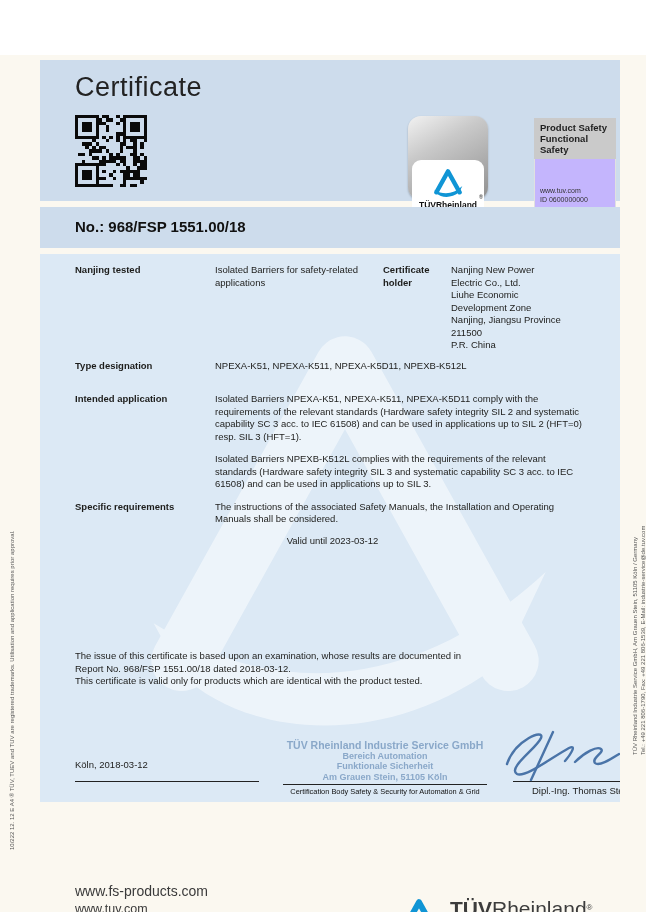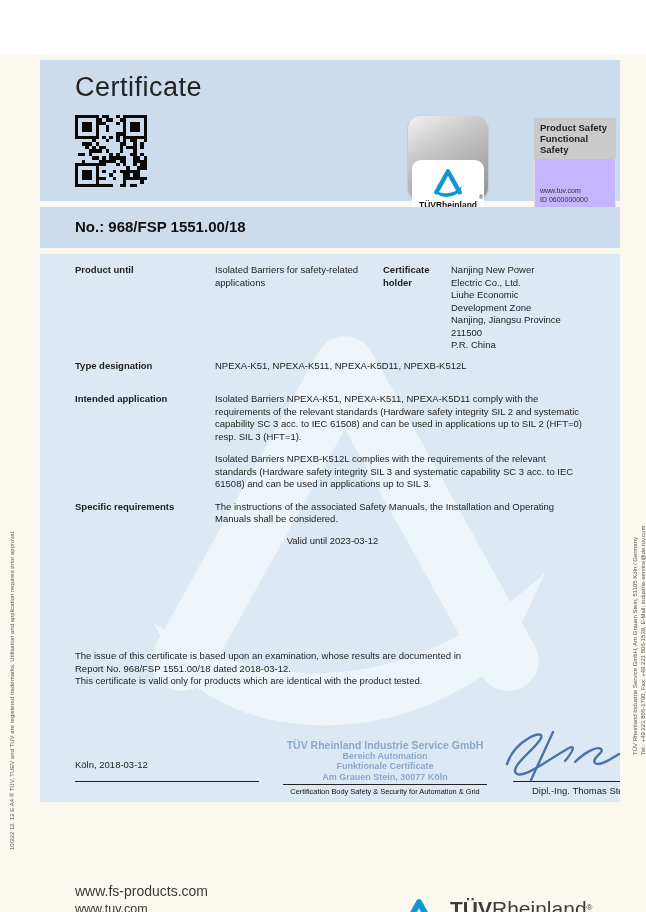--- a/index.html
+++ b/index.html
@@ -360,21 +360,21 @@
     <div class="no-line" style="position:static;padding:11px 0 0 35px;">No.: 968/FSP 1551.00/18</div>
   </div>
 
   <div class="band band-main">
     <svg class="watermark" viewBox="0 0 100 90" preserveAspectRatio="xMidYMid meet">
         <use href="#tuvlogo"></use>
       </svg>
 
     <div class="content">
       <div class="grid-row r1">
-        <div class="lbl">Product until</div>
+        <div class="lbl">Nanjing tested</div>
         <div style="padding-right:14px;">Isolated Barriers for safety-related applications</div>
         <div class="lbl">Certificate holder</div>
         <div>
           <span style="display:block">Nanjing New Power</span>
           <span style="display:block">Electric Co., Ltd.</span>
           <span style="display:block">Liuhe Economic</span>
           <span style="display:block">Development Zone</span>
           <span style="display:block">Nanjing, Jiangsu Province</span>
           <span style="display:block">211500</span>
           <span style="display:block">P.R. China</span>
@@ -408,22 +408,22 @@
         <span>This certificate is valid only for products which are identical with the product tested.</span>
       </div>
     </div>
 
     <div class="sigrow">
       <div class="sig-left">Köln, 2018-03-12</div>
 
       <div class="sig-center">
         <div class="org org-l1">TÜV Rheinland Industrie Service GmbH</div>
         <div class="org org-ln">Bereich Automation</div>
-        <div class="org org-ln">Funktionale Certificate</div>
-        <div class="org org-ln">Am Grauen Stein, 30077 Köln</div>
+        <div class="org org-ln">Funktionale Sicherheit</div>
+        <div class="org org-ln">Am Grauen Stein, 51105 Köln</div>
         <div class="org-rule"></div>
         <div class="sig-caption">Certification Body Safety &amp; Security for Automation &amp; Grid</div>
       </div>
 
       <div class="sig-right">
         <svg class="sig-script" viewBox="0 0 195 58">
           <g fill="none" stroke="#4a74a8" stroke-width="2.4" stroke-linecap="round">
             <path d="M14 40 C22 16 52 4 48 14 C44 24 14 44 24 50 C32 54 58 34 76 24 C84 20 78 30 72 37"></path>
             <path d="M82 38 C92 28 104 22 108 25 C112 28 98 34 102 39 C106 43 118 35 126 30"></path>
             <path d="M130 32 C140 24 152 21 158 25 C166 30 180 28 190 20"></path>

